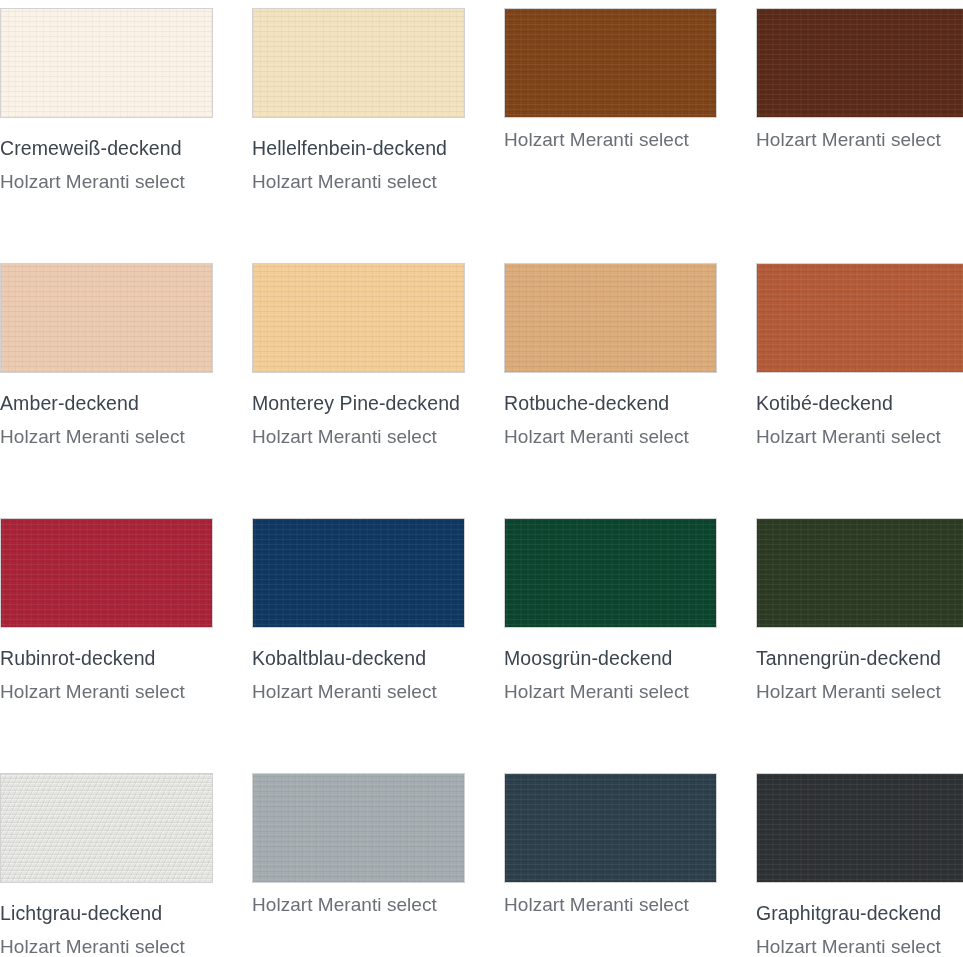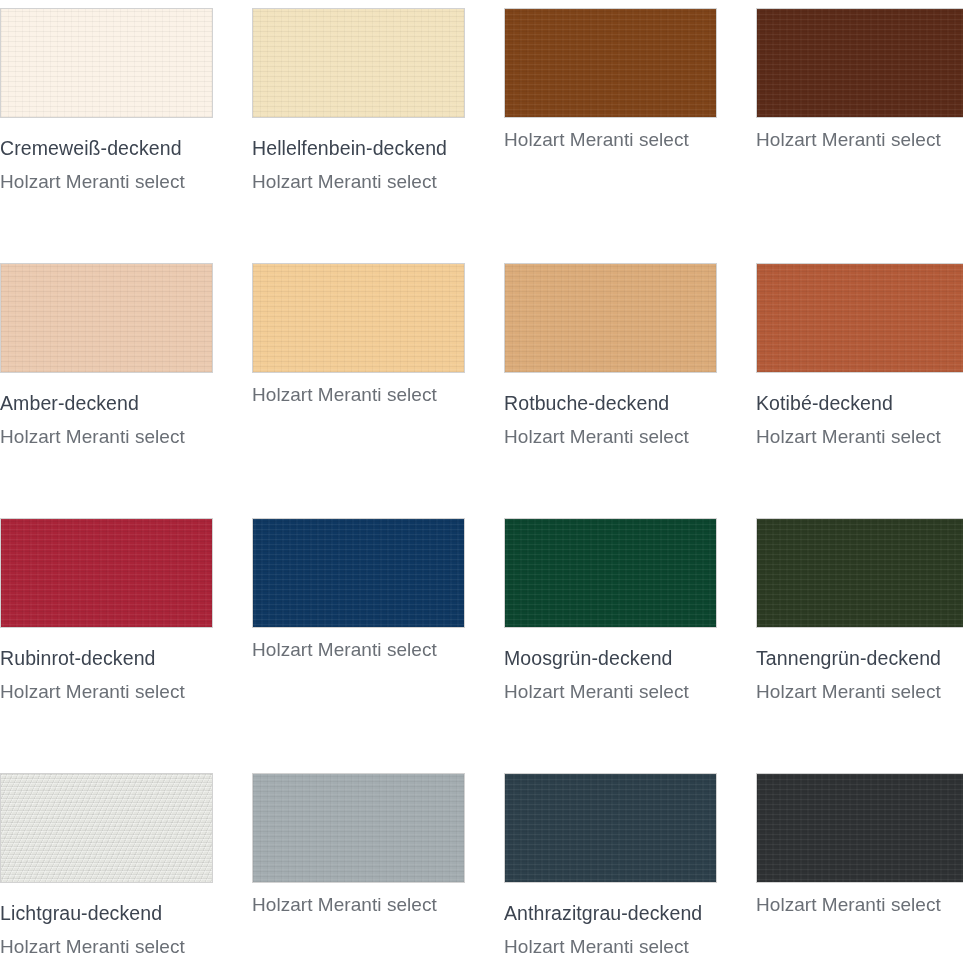--- a/index.html
+++ b/index.html
@@ -140,20 +140,21 @@
       <div class="swatch-chip" style="background: rgb(235, 202, 176);">
         <span class="grain"></span>
       </div>
       <div class="swatch-title">Amber-deckend</div>
       <div class="swatch-subtitle">Holzart Meranti select</div>
     </div>
     <div class="swatch-card">
       <div class="swatch-chip" style="background: rgb(243, 205, 150);">
         <span class="grain"></span>
       </div>
+      <div class="swatch-title">Monterey Pine-deckend</div>
       <div class="swatch-subtitle">Holzart Meranti select</div>
     </div>
     <div class="swatch-card">
       <div class="swatch-chip" style="background: rgb(219, 171, 121);">
         <span class="grain"></span>
       </div>
       <div class="swatch-title">Rotbuche-deckend</div>
       <div class="swatch-subtitle">Holzart Meranti select</div>
     </div>
     <div class="swatch-card">
@@ -167,20 +168,21 @@
       <div class="swatch-chip" style="background: rgb(169, 35, 56);">
         <span class="grain"></span>
       </div>
       <div class="swatch-title">Rubinrot-deckend</div>
       <div class="swatch-subtitle">Holzart Meranti select</div>
     </div>
     <div class="swatch-card">
       <div class="swatch-chip" style="background: rgb(14, 55, 97);">
         <span class="grain"></span>
       </div>
+      <div class="swatch-title">Kobaltblau-deckend</div>
       <div class="swatch-subtitle">Holzart Meranti select</div>
     </div>
     <div class="swatch-card">
       <div class="swatch-chip" style="background: rgb(11, 69, 46);">
         <span class="grain"></span>
       </div>
       <div class="swatch-title">Moosgrün-deckend</div>
       <div class="swatch-subtitle">Holzart Meranti select</div>
     </div>
     <div class="swatch-card">
@@ -200,22 +202,22 @@
     <div class="swatch-card">
       <div class="swatch-chip" style="background: rgb(163, 172, 176);">
         <span class="grain"></span>
       </div>
       <div class="swatch-subtitle">Holzart Meranti select</div>
     </div>
     <div class="swatch-card">
       <div class="swatch-chip" style="background: rgb(44, 63, 74);">
         <span class="grain"></span>
       </div>
-      <div class="swatch-title">Anthrazitgrau-deckend</div>
       <div class="swatch-subtitle">Holzart Meranti select</div>
     </div>
     <div class="swatch-card">
       <div class="swatch-chip" style="background: rgb(46, 49, 51);">
         <span class="grain"></span>
       </div>
+      <div class="swatch-title">Graphitgrau-deckend</div>
       <div class="swatch-subtitle">Holzart Meranti select</div>
     </div>
   </div>
 
 </body></html>

